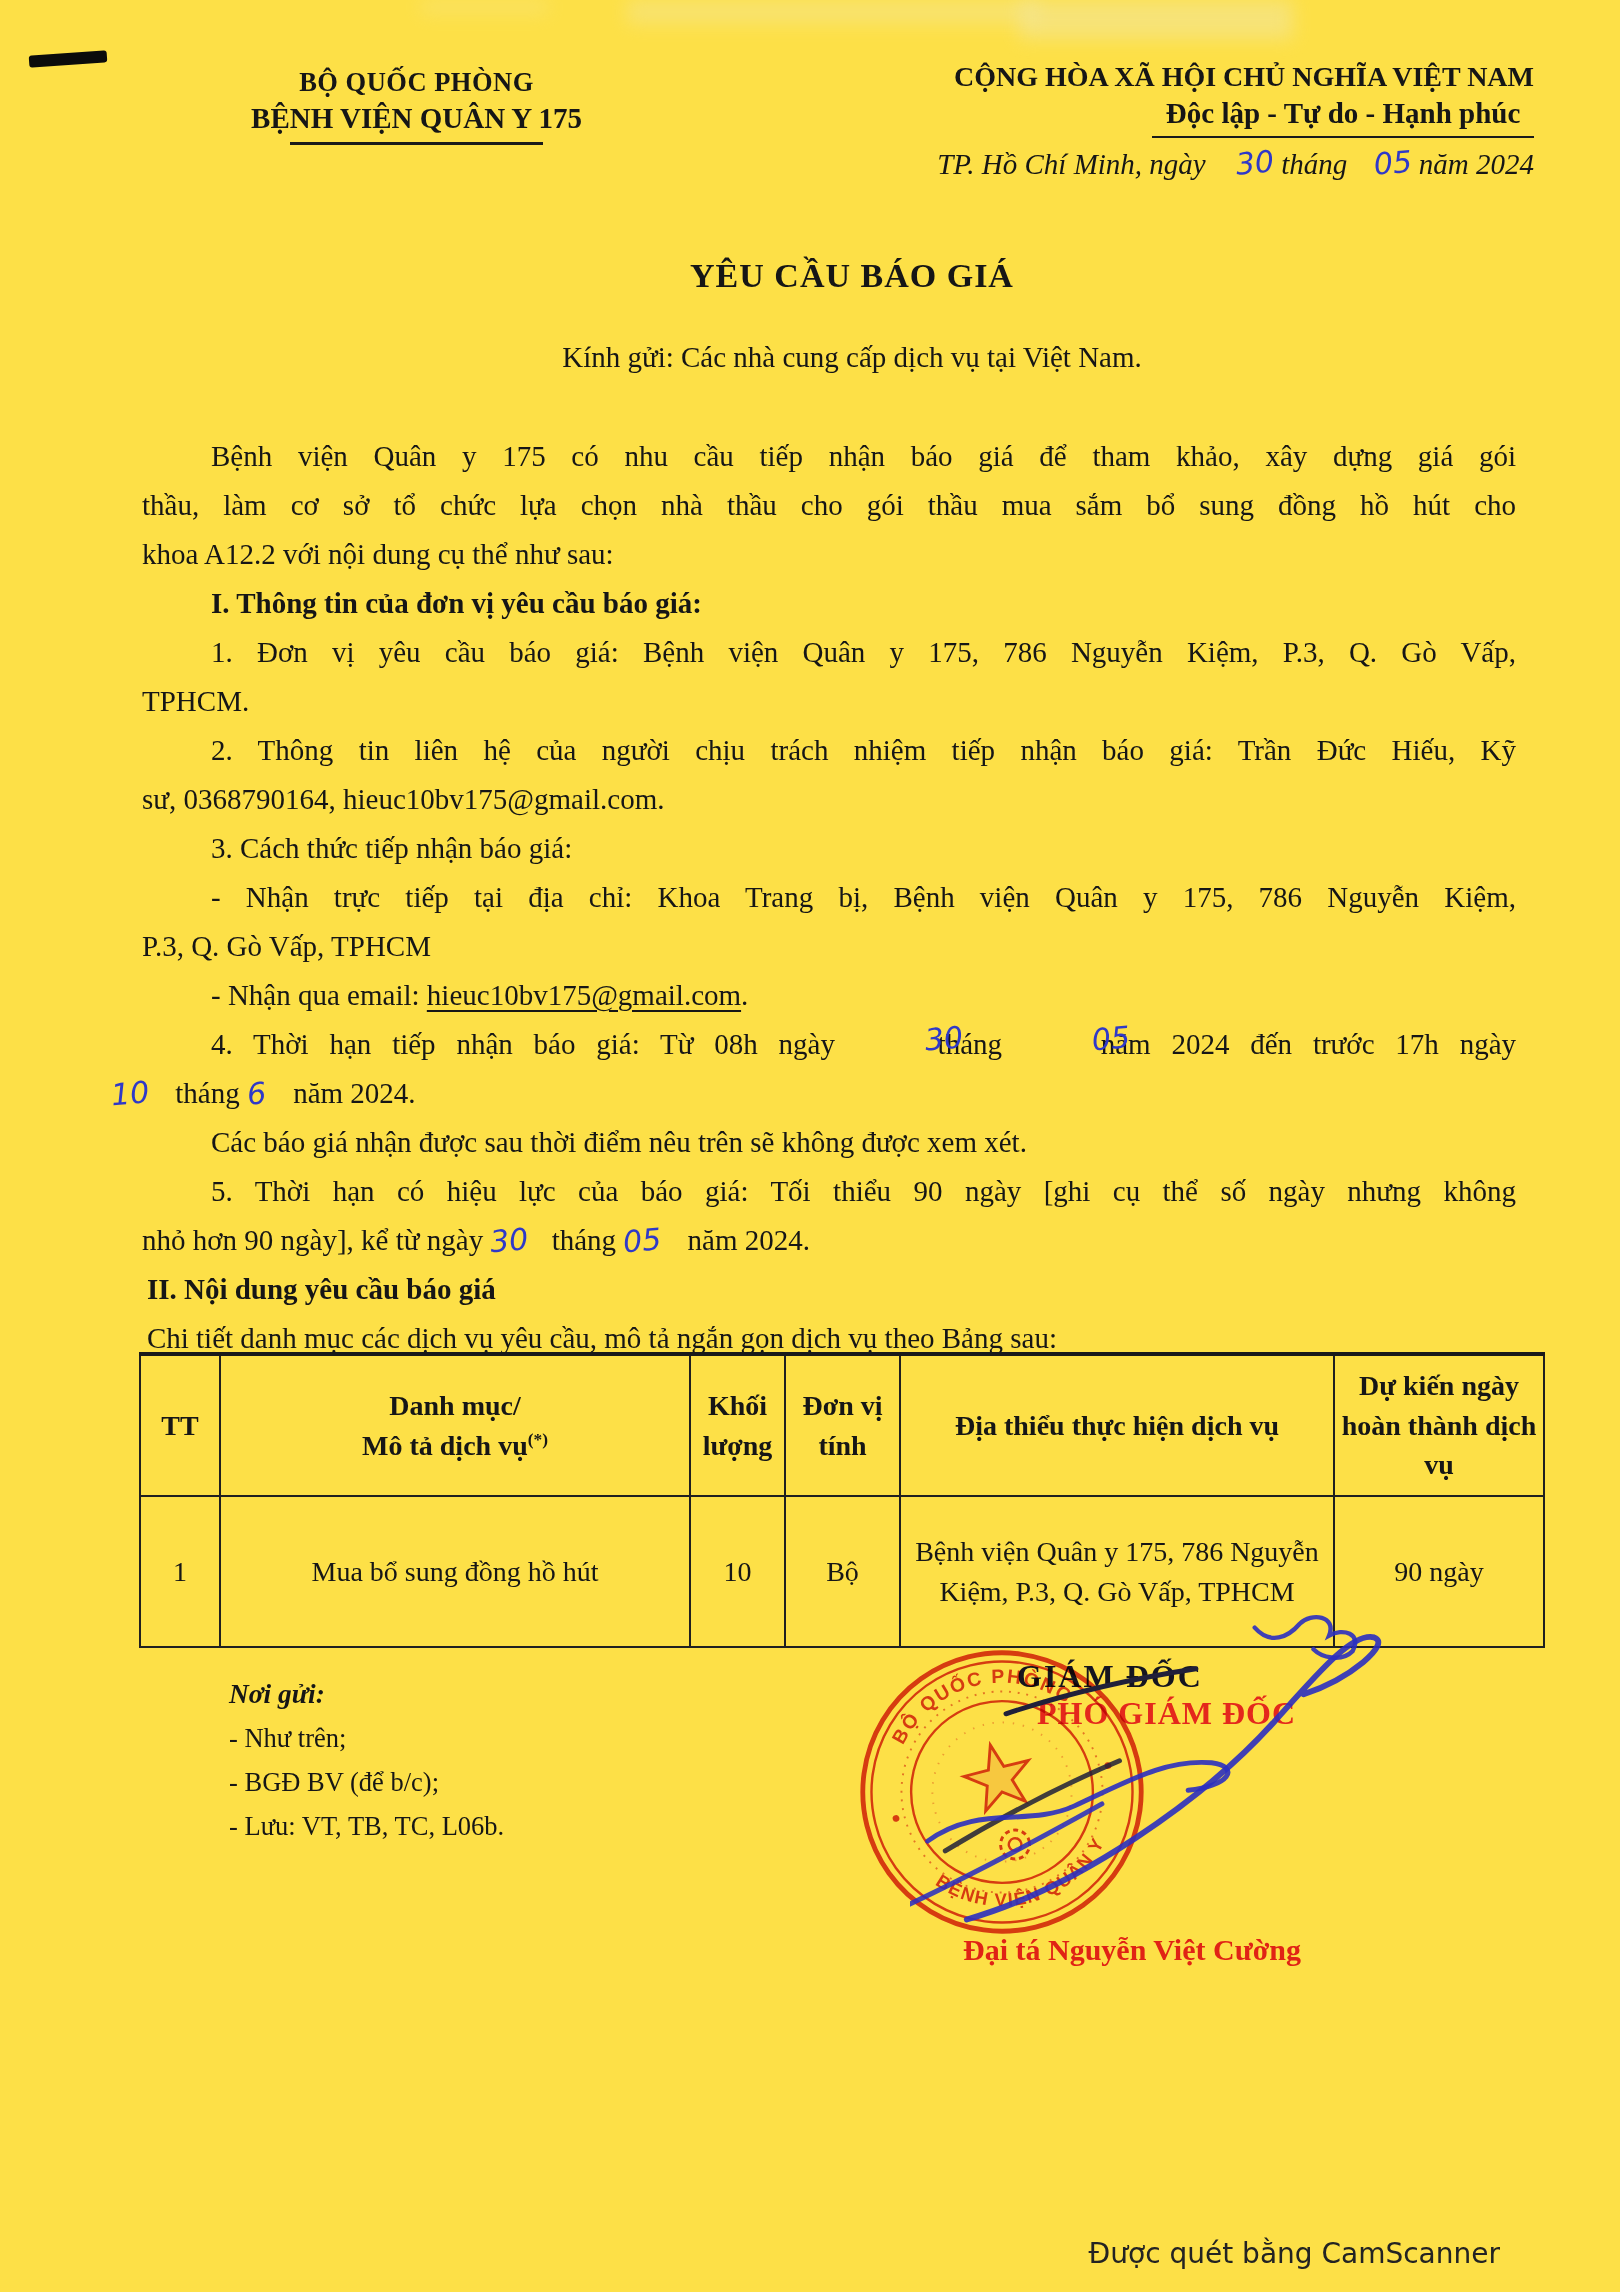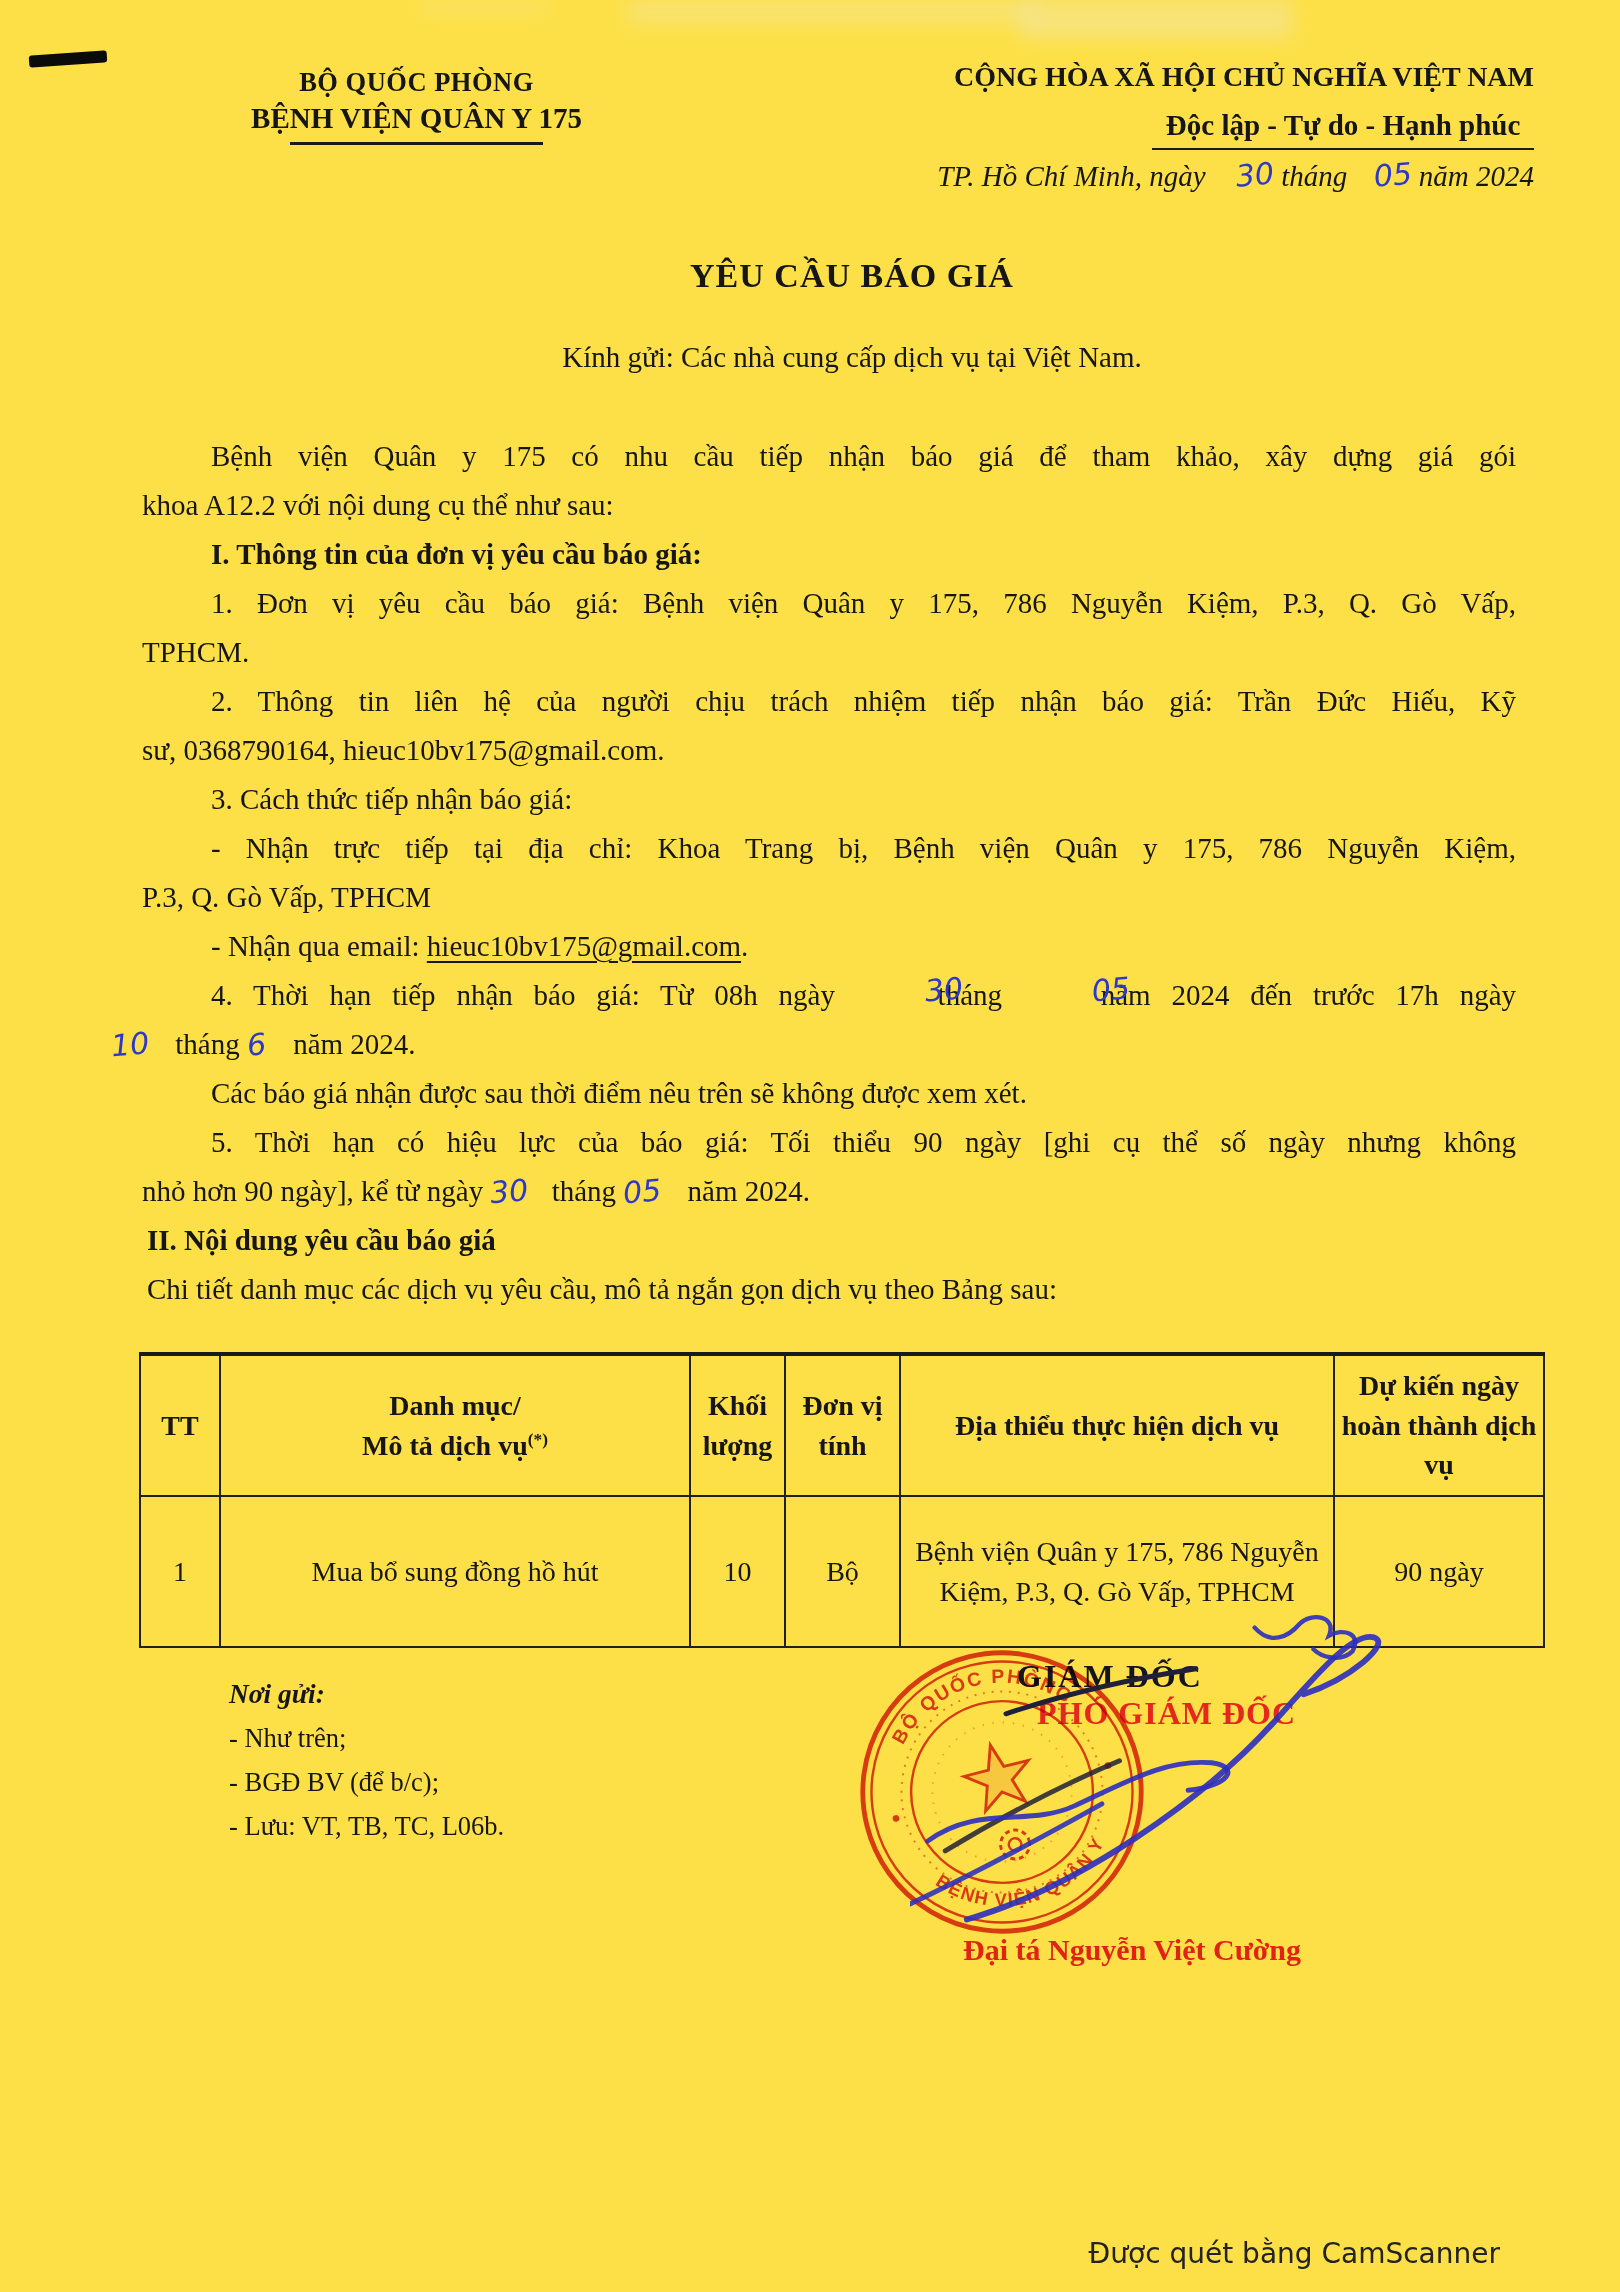--- a/index.html
+++ b/index.html
@@ -9,21 +9,21 @@
   .dash{position:absolute;left:29px;top:53px;width:78px;height:11.8px;background:#0b0b0b;
         border-radius:2.9px;transform:rotate(-4deg);}
   .smudge{position:absolute;background:#f2e6a0;filter:blur(8.8px);}
   
   .hdr-left{position:absolute;left:201px;top:67px;width:431px;text-align:center;}
   .hdr-left .l1{font-size:26.5px;font-weight:bold;letter-spacing:0.5px;}
   .hdr-left .l2{font-size:29px;font-weight:bold;margin-top:3.9px;}
   .hdr-left .rule{width:253px;height:2.9px;background:#1a1a1a;margin:6.9px auto 0;}
   .hdr-right{position:absolute;left:804px;top:61px;width:730px;text-align:right;}
   .hdr-right .l1{font-size:28px;font-weight:bold;}
-  .hdr-right .l2{display:inline-block;font-size:29px;font-weight:bold;margin-top:16px;
+  .hdr-right .l2{display:inline-block;font-size:29px;font-weight:bold;margin-top:4px;
                  border-bottom:2.9px solid #1a1a1a;padding:0 13.7px 5.9px;}
   .hdr-right .date{font-size:29px;font-style:italic;margin-top:9.8px;}
   
   .hw{display:inline-block;font-family:"DejaVu Sans", sans-serif;color:#2f39c8;
       font-style:italic;font-size:30px;transform:rotate(-5deg);line-height:1;}
   
   .title{position:absolute;left:91px;top:257px;width:1522px;text-align:center;
          font-size:34px;font-weight:bold;letter-spacing:1px;}
   .salutation{position:absolute;left:91px;top:341px;width:1522px;text-align:center;font-size:29px;}
   
@@ -83,20 +83,21 @@
       <span class="hw" style="width:57px;">05</span>
       <span>năm 2024</span>
     </div>
   </div>
 
   <div class="title">YÊU CẦU BÁO GIÁ</div>
   <div class="salutation">Kính gửi: Các nhà cung cấp dịch vụ tại Việt Nam.</div>
 
   <div class="doc">
     <div class="ln jl ind">Bệnh viện Quân y 175 có nhu cầu tiếp nhận báo giá để tham khảo, xây dựng giá gói</div>
+    <div class="ln jl">thầu, làm cơ sở tổ chức lựa chọn nhà thầu cho gói thầu mua sắm bổ sung đồng hồ hút cho</div>
     <div class="ln">khoa A12.2 với nội dung cụ thể như sau:</div>
     <div class="ln bold ind">I. Thông tin của đơn vị yêu cầu báo giá:</div>
     <div class="ln jl ind">1. Đơn vị yêu cầu báo giá: Bệnh viện Quân y 175, 786 Nguyễn Kiệm, P.3, Q. Gò Vấp,</div>
     <div class="ln">TPHCM.</div>
     <div class="ln jl ind">2. Thông tin liên hệ của người chịu trách nhiệm tiếp nhận báo giá: Trần Đức Hiếu, Kỹ</div>
     <div class="ln">sư, 0368790164, hieuc10bv175@gmail.com.</div>
     <div class="ln ind">3. Cách thức tiếp nhận báo giá:</div>
     <div class="ln jl ind">- Nhận trực tiếp tại địa chỉ: Khoa Trang bị, Bệnh viện Quân y 175, 786 Nguyễn Kiệm,</div>
     <div class="ln">P.3, Q. Gò Vấp, TPHCM</div>
     <div class="ln ind"><span>- Nhận qua email: </span><span class="u">hieuc10bv175@gmail.com</span><span>.</span></div>

